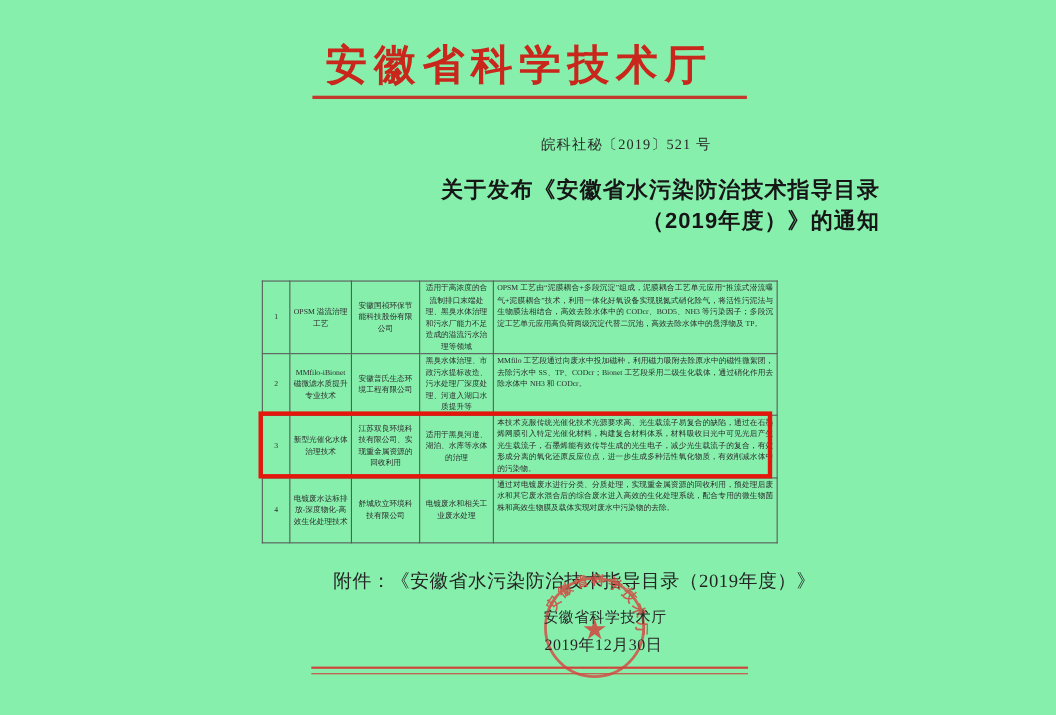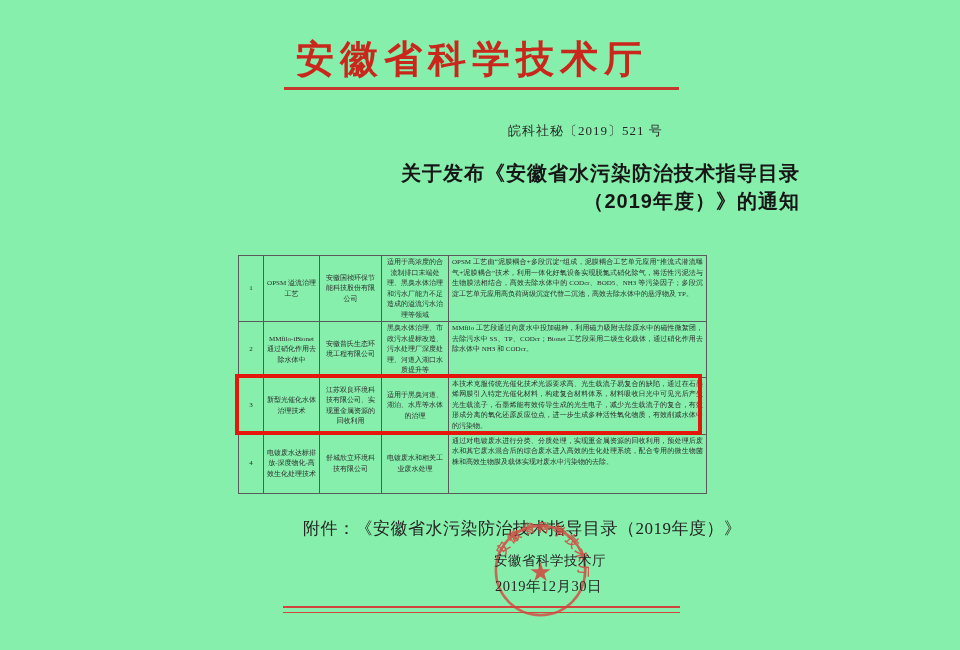--- a/index.html
+++ b/index.html
@@ -3,21 +3,21 @@
 <meta charset="utf-8">
 <style>
   html,body{margin:0;padding:0;background:#ffffff;}
   body{width:960px;height:650px;font-family:"Liberation Serif","DejaVu Serif",serif;}
   .page{position:relative;width:960px;height:650px;background:#86efac;overflow:hidden;}
 
   .agency-head{position:absolute;top:34px;left:0;width:944px;text-align:center;
     font-size:38px;font-weight:bold;color:#c9271c;letter-spacing:6px;}
   .head-rule{position:absolute;top:87px;left:284px;width:395px;height:3px;background:#c33a2c;}
 
-  .doc-number{position:absolute;top:122px;left:508px;font-size:13px;color:#272727;letter-spacing:1px;}
+  .doc-number{position:absolute;top:122px;left:492px;font-size:13px;color:#272727;letter-spacing:1px;}
 
   .doc-title{position:absolute;top:159px;left:160px;width:640px;text-align:right;
     font-family:"Liberation Sans","DejaVu Sans",sans-serif;
     font-size:20px;font-weight:bold;color:#161616;line-height:1.4;letter-spacing:1px;}
 
   table.tech-table{position:absolute;top:255px;left:238px;width:468px;border-collapse:collapse;
     table-layout:fixed;font-size:7px;color:#2c2c2c;}
   .tech-table th,.tech-table td{border:1px solid #5a5a5a;padding:1px 3px;line-height:1.5;
     word-break:break-all;overflow:hidden;}
   .tech-table th{font-size:7.5px;font-weight:bold;text-align:center;padding:1px;}
@@ -64,21 +64,21 @@
     <tbody>
     <tr style="height:63px">
       <td class="cell-no">1</td>
       <td class="cell-name">OPSM 溢流治理工艺</td>
       <td class="cell-provider">安徽国祯环保节能科技股份有限公司</td>
       <td class="cell-scope">适用于高浓度的合流制排口末端处理、黑臭水体治理和污水厂能力不足造成的溢流污水治理等领域</td>
       <td class="cell-summary">OPSM 工艺由“泥膜耦合+多段沉淀”组成，泥膜耦合工艺单元应用“推流式潜流曝气+泥膜耦合”技术，利用一体化好氧设备实现脱氮式硝化除气，将活性污泥法与生物膜法相结合，高效去除水体中的 CODcr、BOD5、NH3 等污染因子；多段沉淀工艺单元应用高负荷两级沉淀代替二沉池，高效去除水体中的悬浮物及 TP。</td>
     </tr>
     <tr style="height:47px">
       <td class="cell-no">2</td>
-      <td class="cell-name">MMfilo-iBionet 通过硝化作用去除水体中</td>
+      <td class="cell-name">MMfilo-iBionet 磁微滤水质提升专业技术</td>
       <td class="cell-provider">安徽普氏生态环境工程有限公司</td>
       <td class="cell-scope">黑臭水体治理、市政污水提标改造、污水处理厂深度处理、河道入湖口水质提升等</td>
       <td class="cell-summary">MMfilo 工艺段通过向废水中投加磁种，利用磁力吸附去除原水中的磁性微絮团，去除污水中 SS、TP、CODcr；Bionet 工艺段采用二级生化载体，通过硝化作用去除水体中 NH3 和 CODcr。</td>
     </tr>
     <tr style="height:57px">
       <td class="cell-no">3</td>
       <td class="cell-name">新型光催化水体治理技术</td>
       <td class="cell-provider">江苏双良环境科技有限公司、实现重金属资源的回收利用</td>
       <td class="cell-scope">适用于黑臭河道、湖泊、水库等水体的治理</td>
       <td class="cell-summary">本技术克服传统光催化技术光源要求高、光生载流子易复合的缺陷，通过在石墨烯网膜引入特定光催化材料，构建复合材料体系，材料吸收日光中可见光后产生光生载流子，石墨烯能有效传导生成的光生电子，减少光生载流子的复合，有效形成分离的氧化还原反应位点，进一步生成多种活性氧化物质，有效削减水体中的污染物。</td>

